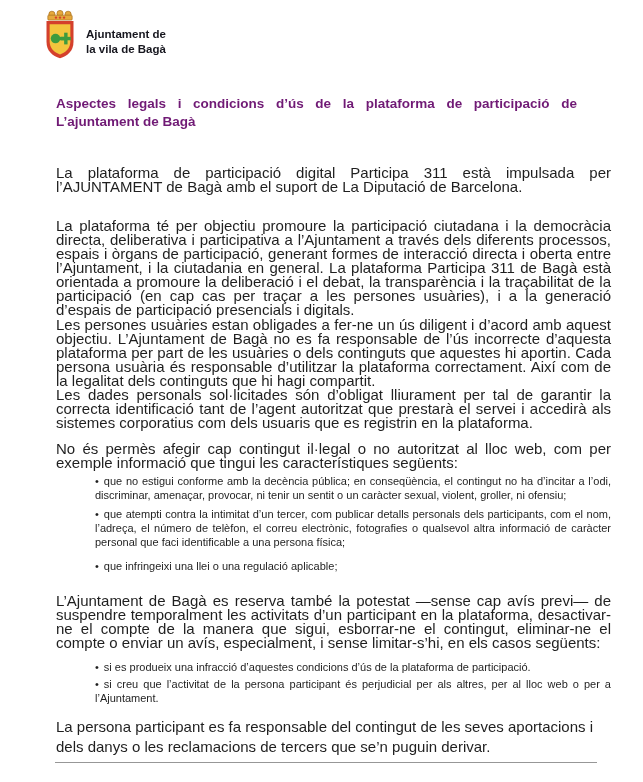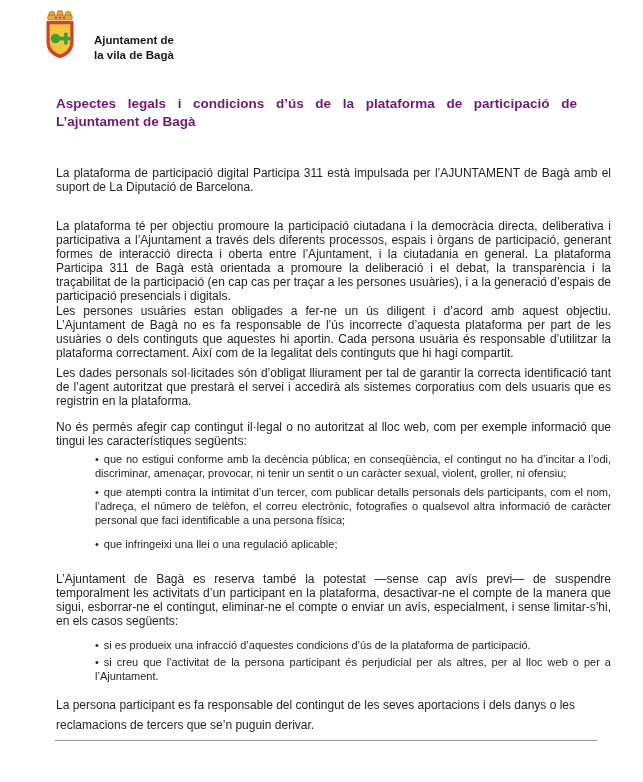--- a/index.html
+++ b/index.html
@@ -12,22 +12,22 @@
     color: #1f1f1f;
     overflow: hidden;
   }
 
   
   .header {
     position: absolute;
     left: 42px;
     top: 6px;
     display: flex;
-    align-items: flex-end;
-    gap: 16px;
+    align-items: center;
+    gap: 8px;
   }
   .org-name {
     margin-top: 14px;
     font-size: 11.5px;
     font-weight: bold;
     line-height: 15px;
     color: #17171f;
     white-space: nowrap;
   }
 
@@ -41,40 +41,40 @@
   .title {
     margin: 0 34px 0 0; 
     font-size: 13.5px;
     font-weight: bold;
     line-height: 18px;
     text-align: justify;
     color: #701a75;
   }
   .para {
     margin: 0;
-    font-size: 12px;
+    font-size: 15px;
     line-height: 14px;
     text-align: justify;
   }
   .bullet-item {
     margin: 0 0 0 39px;
     font-size: 11px;
     line-height: 14px;
     text-align: justify;
   }
   .bmark { padding-right: 5px; }
 
   .para.loose {
     line-height: 20px;
     text-align: left;
   }
   .mt-p1     { margin-top: 35px; }
   .mt-p2     { margin-top: 25px; }
   .mt-p3     { margin-top: 1px; }
-  .mt-p4     { margin-top: 6px; }
+  .mt-p4     { }
   .mt-p5     { margin-top: 12px; }
   .mt-b1     { margin-top: 5px; }
   .mt-b2     { margin-top: 4px; }
   .mt-b3     { margin-top: 10px; }
   .mt-p6     { margin-top: 21px; }
   .mt-ba     { margin-top: 10px; }
   .mt-bb     { margin-top: 3px; }
   .mt-p7     { margin-top: 12px; }
 
   .version {

